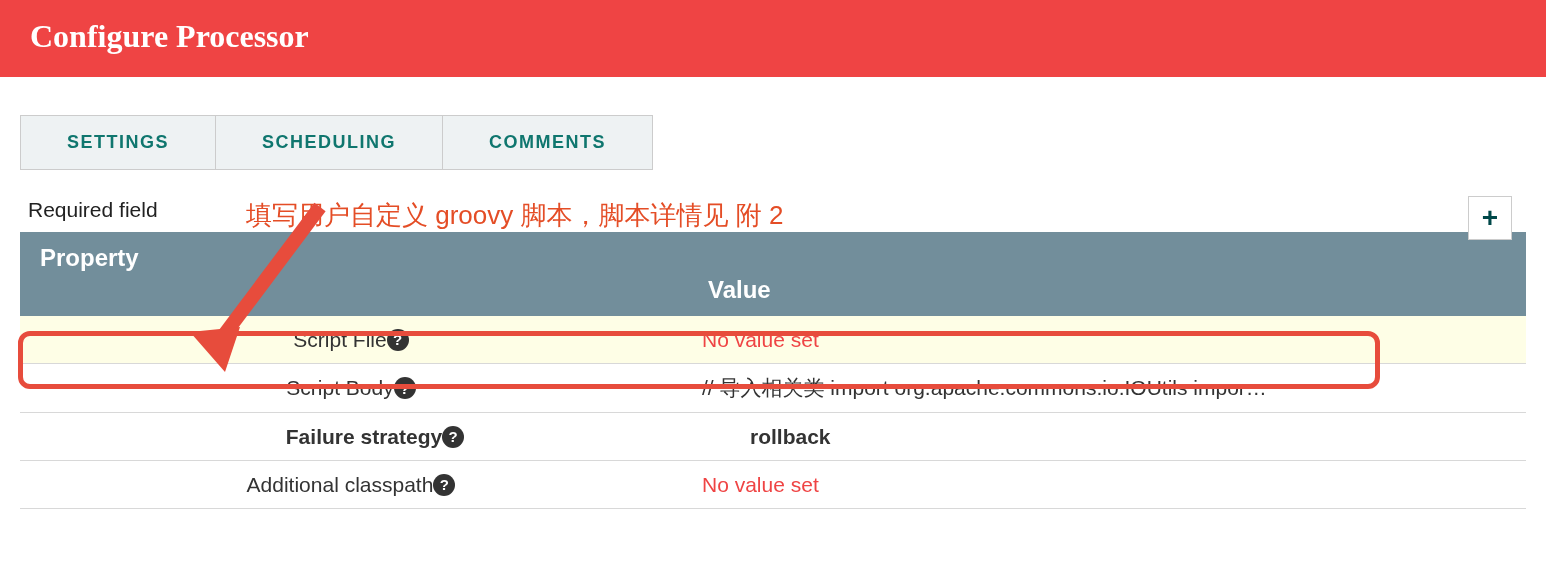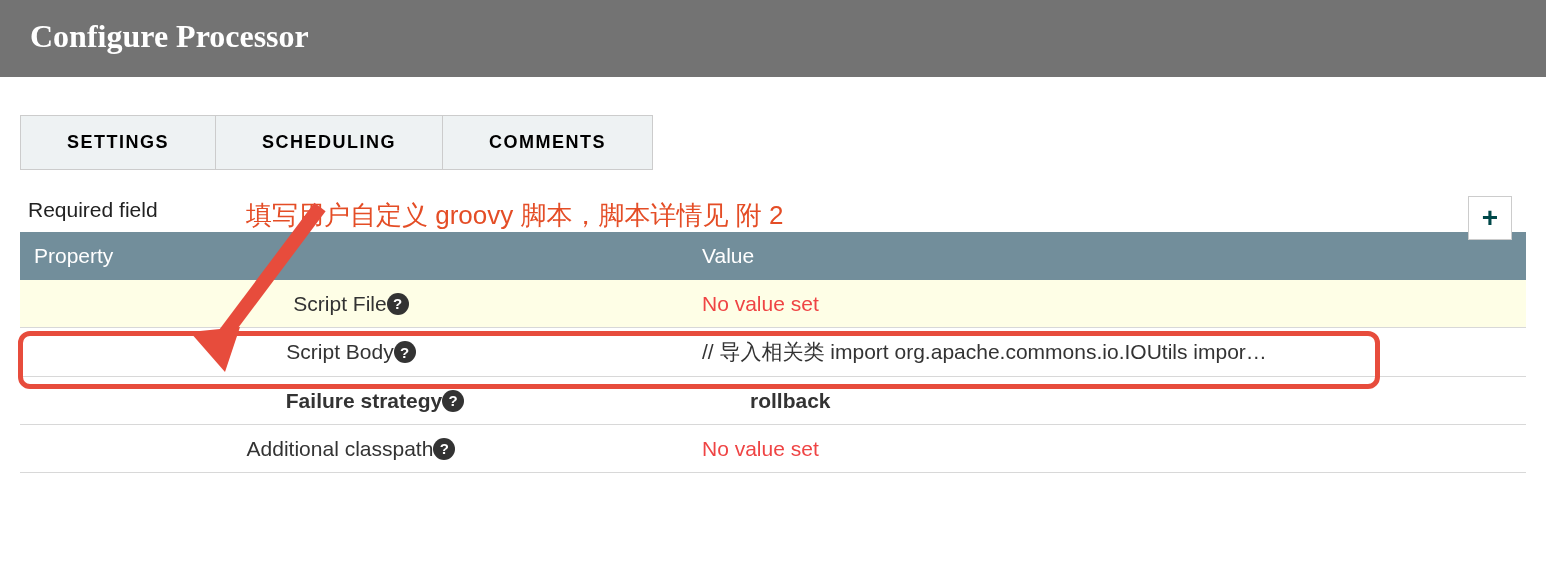--- a/index.html
+++ b/index.html
@@ -4,21 +4,21 @@
 <style>
   * { box-sizing: border-box; margin: 0; padding: 0; }
   body {
     font-family: "Helvetica Neue", Arial, sans-serif;
     background: #ffffff;
     width: 1546px;
     height: 570px;
     position: relative;
   }
   .header {
-    background: #737373;
+    background: #ef4444;
     color: #ffffff;
     padding: 18px 30px 22px 30px;
   }
   .header h1 {
     font-size: 32px;
     font-weight: 600;
     font-family: Georgia, "Times New Roman", serif;
   }
   .content {
     padding: 38px 20px 0 20px;
@@ -28,21 +28,21 @@
     display: flex;
     position: relative;
   }
   .tab {
     padding: 16px 46px;
     background: #eef2f3;
     border: 1px solid #cccccc;
     font-size: 18px;
     font-weight: 700;
     letter-spacing: 1.5px;
-    color: #000000;
+    color: #0f766e;
     cursor: pointer;
     margin-right: -1px;
   }
   .tab.active {
     background: #ffffff;
     border-bottom: 1px solid #ffffff;
     position: relative;
     z-index: 2;
   }
   .req-row {
@@ -78,26 +78,26 @@
   .table {
     width: 100%;
     margin-top: 10px;
   }
   .thead {
     display: flex;
     background: #728e9b;
     color: #fff;
   }
   .th {
-    padding: 12px 14px;
-    font-size: 21px;
-    font-weight: 400;
+    padding: 12px 20px;
+    font-size: 24px;
+    font-weight: 700;
   }
   .col-prop { flex: 0 0 668px; }
-  .col-val  { flex: 1 1 auto; }
+  .col-val  { flex: 1 1 auto; margin-top: 32px; }
   .col-act  { flex: 0 0 130px; }
   .row {
     display: flex;
     border-bottom: 1px solid #d8d8d8;
     align-items: center;
     min-height: 48px;
   }
   .row.highlight-yellow { background: #fefee6; }
   .cell {
     padding: 10px 14px;

